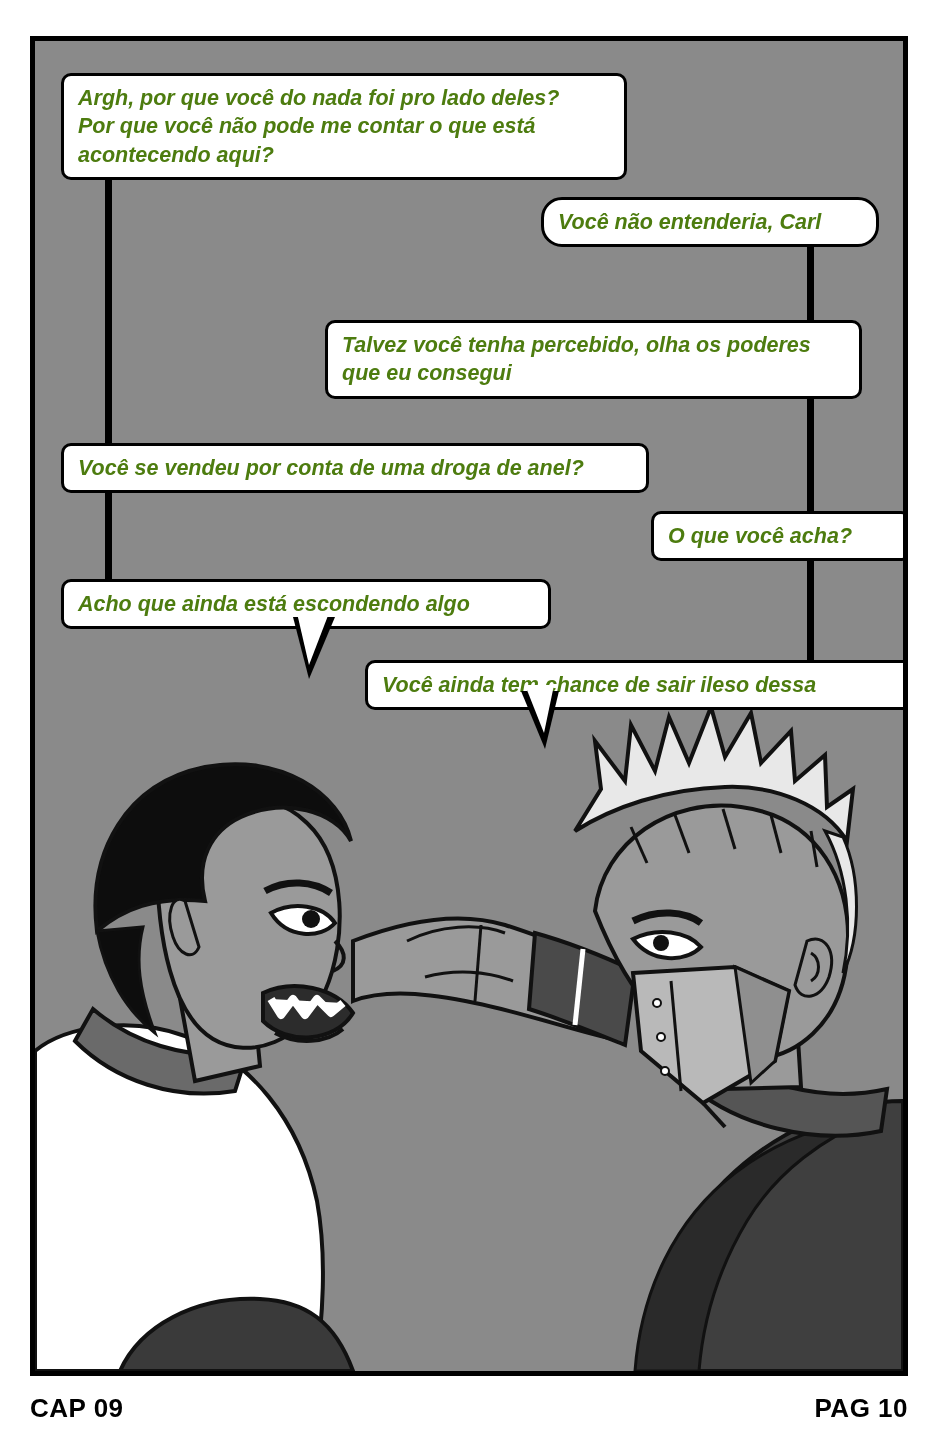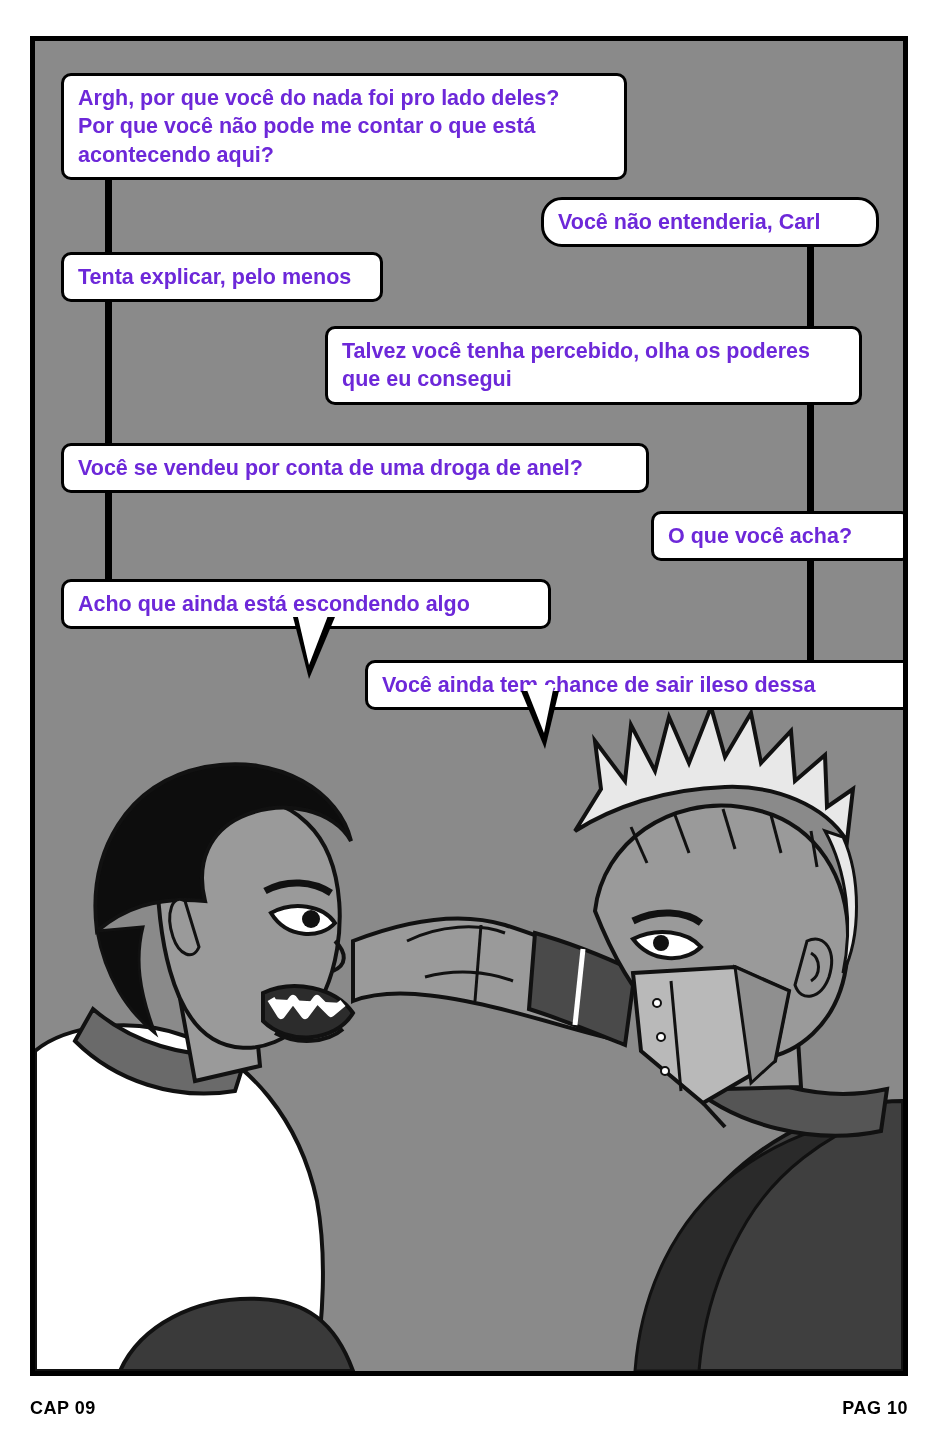--- a/index.html
+++ b/index.html
@@ -37,40 +37,41 @@
   
   .footer {
     position: absolute;
     left: 30px;
     top: 1392px;
     width: 878px;
     height: 32px;
     display: flex;
     justify-content: space-between;
     align-items: center;
-    font-size: 18px;
+    font-size: 26px;
     font-weight: bold;
     color: #000000;
     letter-spacing: 0.5px;
   }
 
   
   .bubble {
     position: absolute;
     background: #ffffff;
     border: 3px solid #000000;
     border-radius: 10px;
     box-sizing: border-box;
     padding: 8px 14px;
     font-size: 21.5px;
     font-weight: bold;
     line-height: 1.32;
-    color: #6d28d9;
+    color: #4d7c0f;
     z-index: 6;
     white-space: pre-line;
+    font-style: italic;
   }
 
   
   .tail-line {
     position: absolute;
     background: #000000;
     z-index: 5;
   }
   .tail-line.v { width: 7px; }
 
@@ -199,23 +200,22 @@
                 border-left:19px solid transparent;
                 border-right:10px solid transparent;
                 border-top:48px solid #fff; z-index:8;"></div>
 
     <div class="bubble" style="left:26px; top:32px; width:566px;">Argh, por que você do nada foi pro lado deles?
 Por que você não pode me contar o que está
 acontecendo aqui?</div>
 
     <div class="bubble" style="left:506px; top:156px; width:338px;border-radius:21px;">Você não entenderia, Carl</div>
 
-    <div class="bubble" style="left:26px; top:211px; width:322px;">Tenta explicar, pelo menos</div>
-
-    <div class="bubble" style="left:290px; top:285px; width:537px;">Talvez você tenha percebido, olha os poderes
+
+    <div class="bubble" style="left:290px; top:279px; width:537px;">Talvez você tenha percebido, olha os poderes
 que eu consegui</div>
 
     <div class="bubble" style="left:26px; top:402px; width:588px;">Você se vendeu por conta de uma droga de anel?</div>
 
     <div class="bubble" style="left:616px; top:470px; width:260px;">O que você acha?</div>
 
     <div class="bubble" style="left:26px; top:538px; width:490px;">Acho que ainda está escondendo algo</div>
 
     <div class="bubble" style="left:330px; top:613px; width:602px;margin-top:6px;">Você ainda tem chance de sair ileso dessa</div>
 

